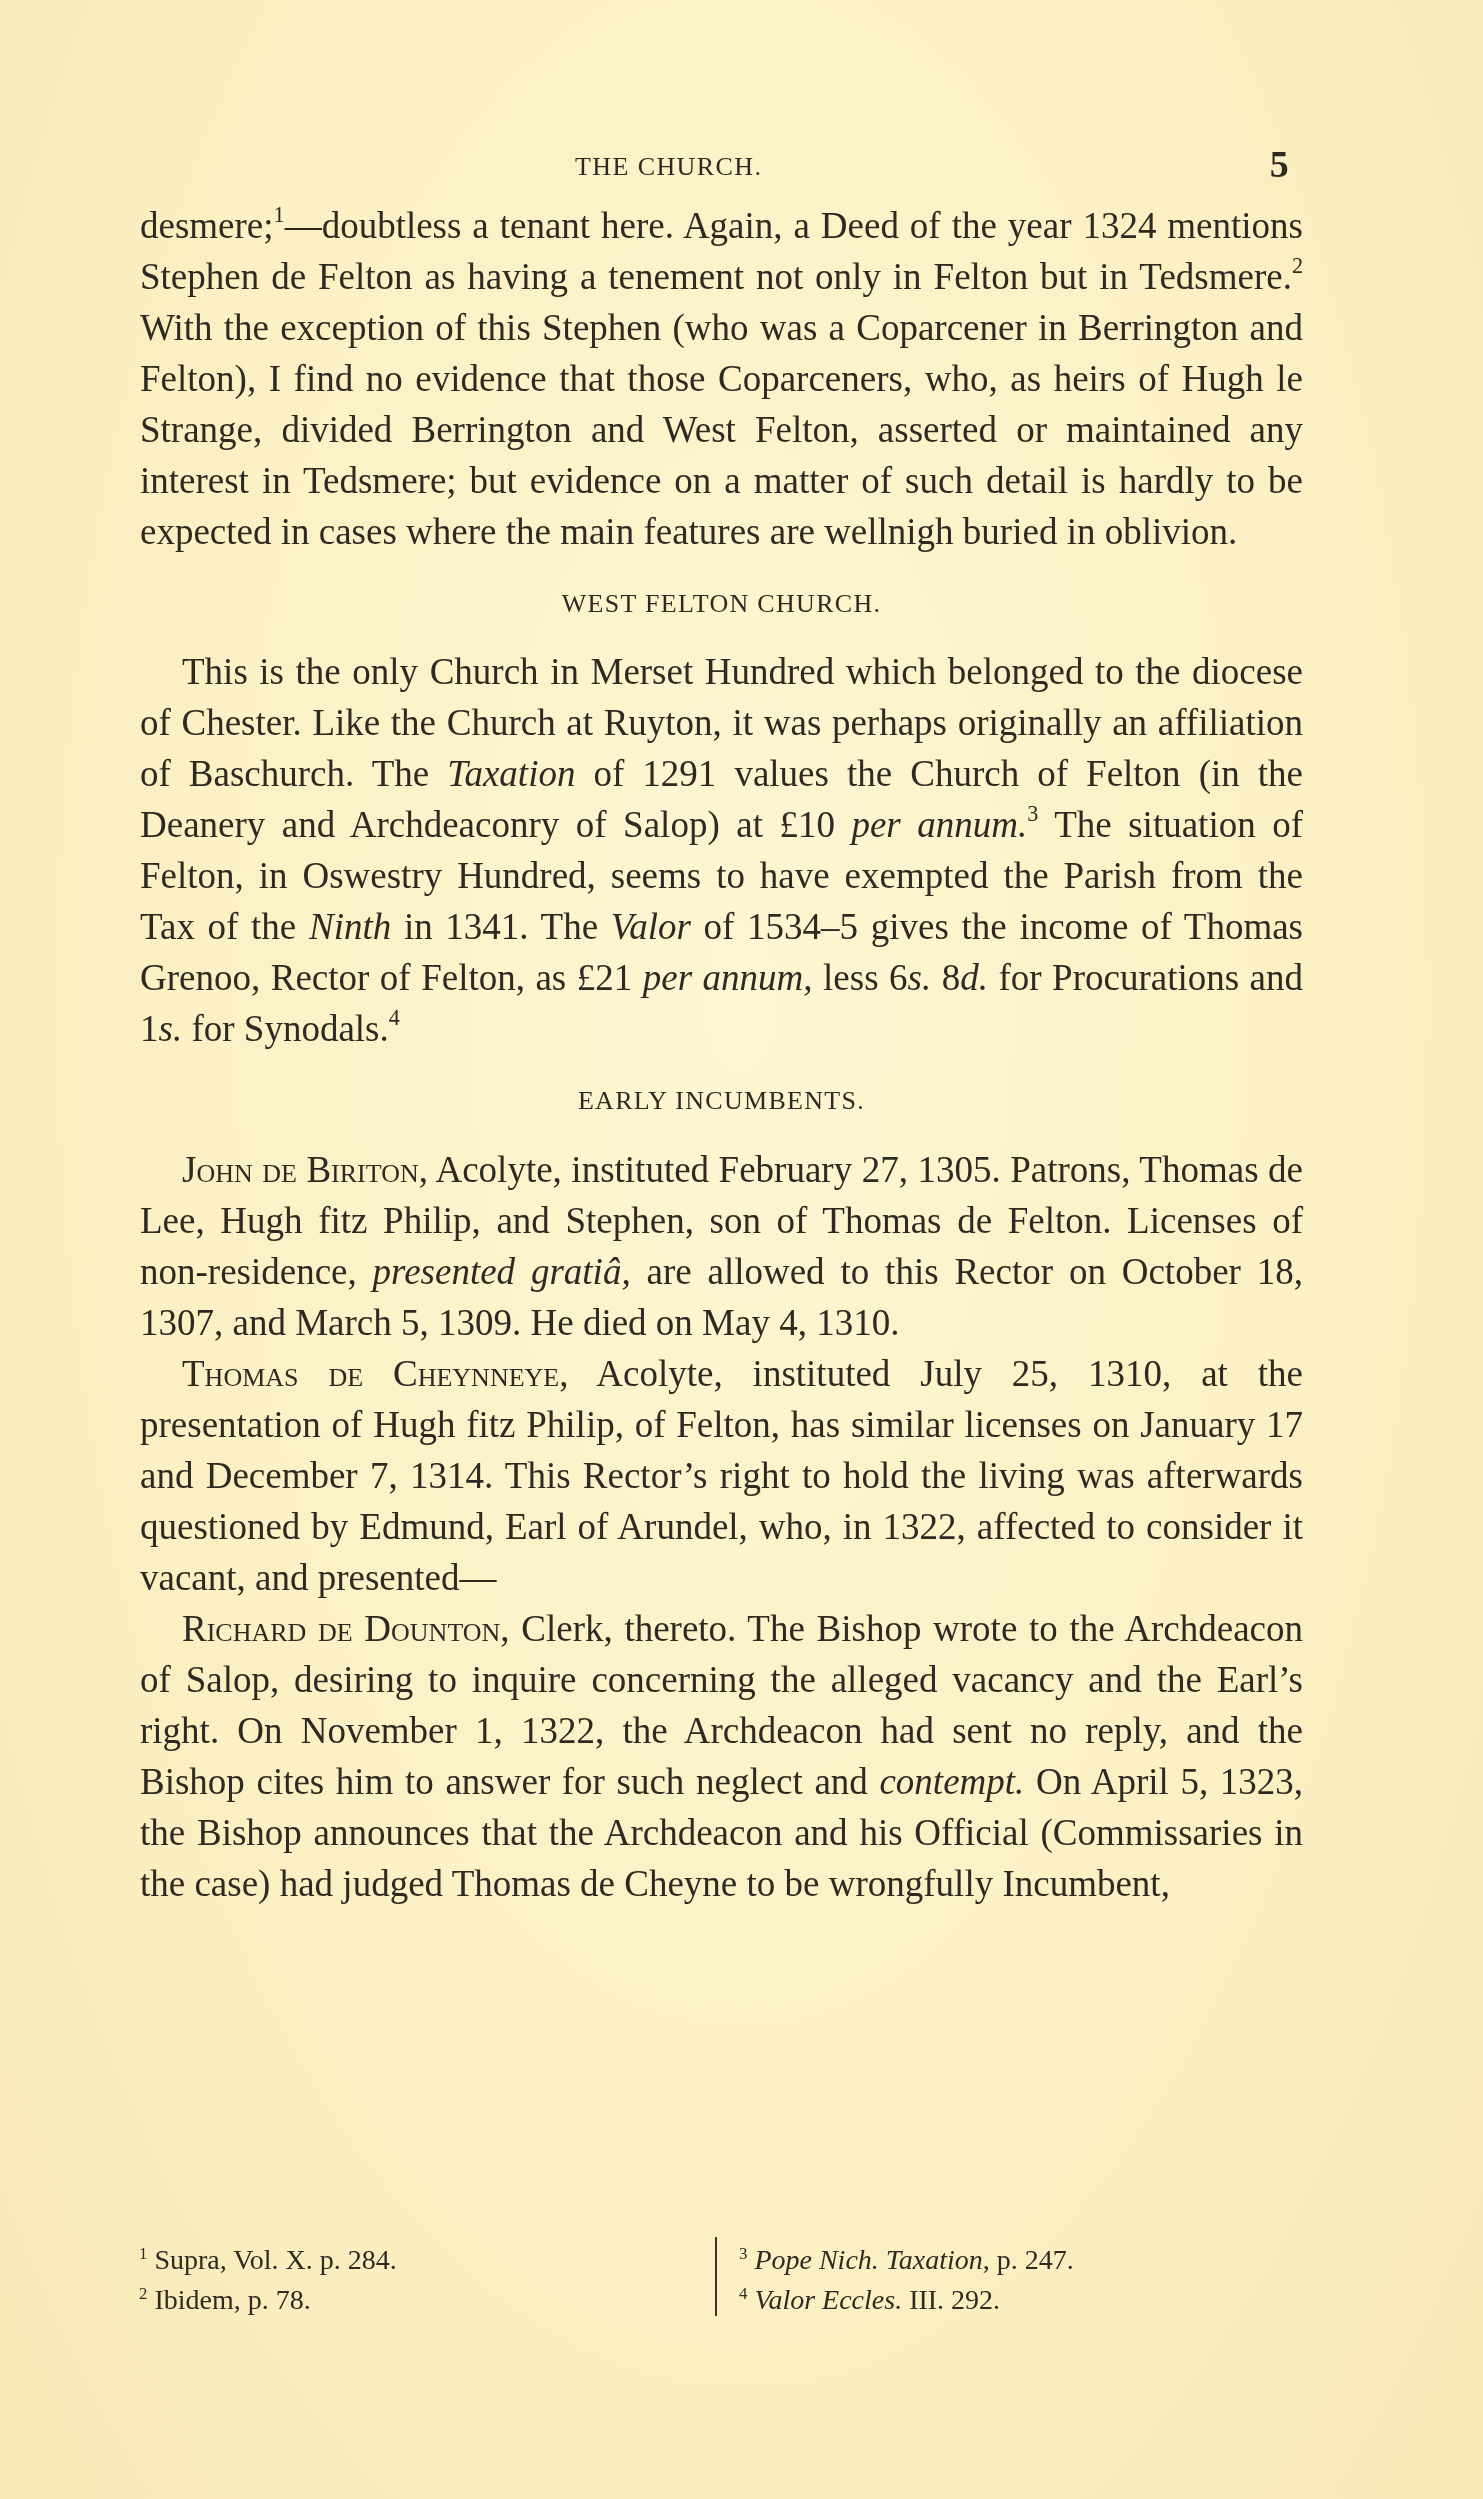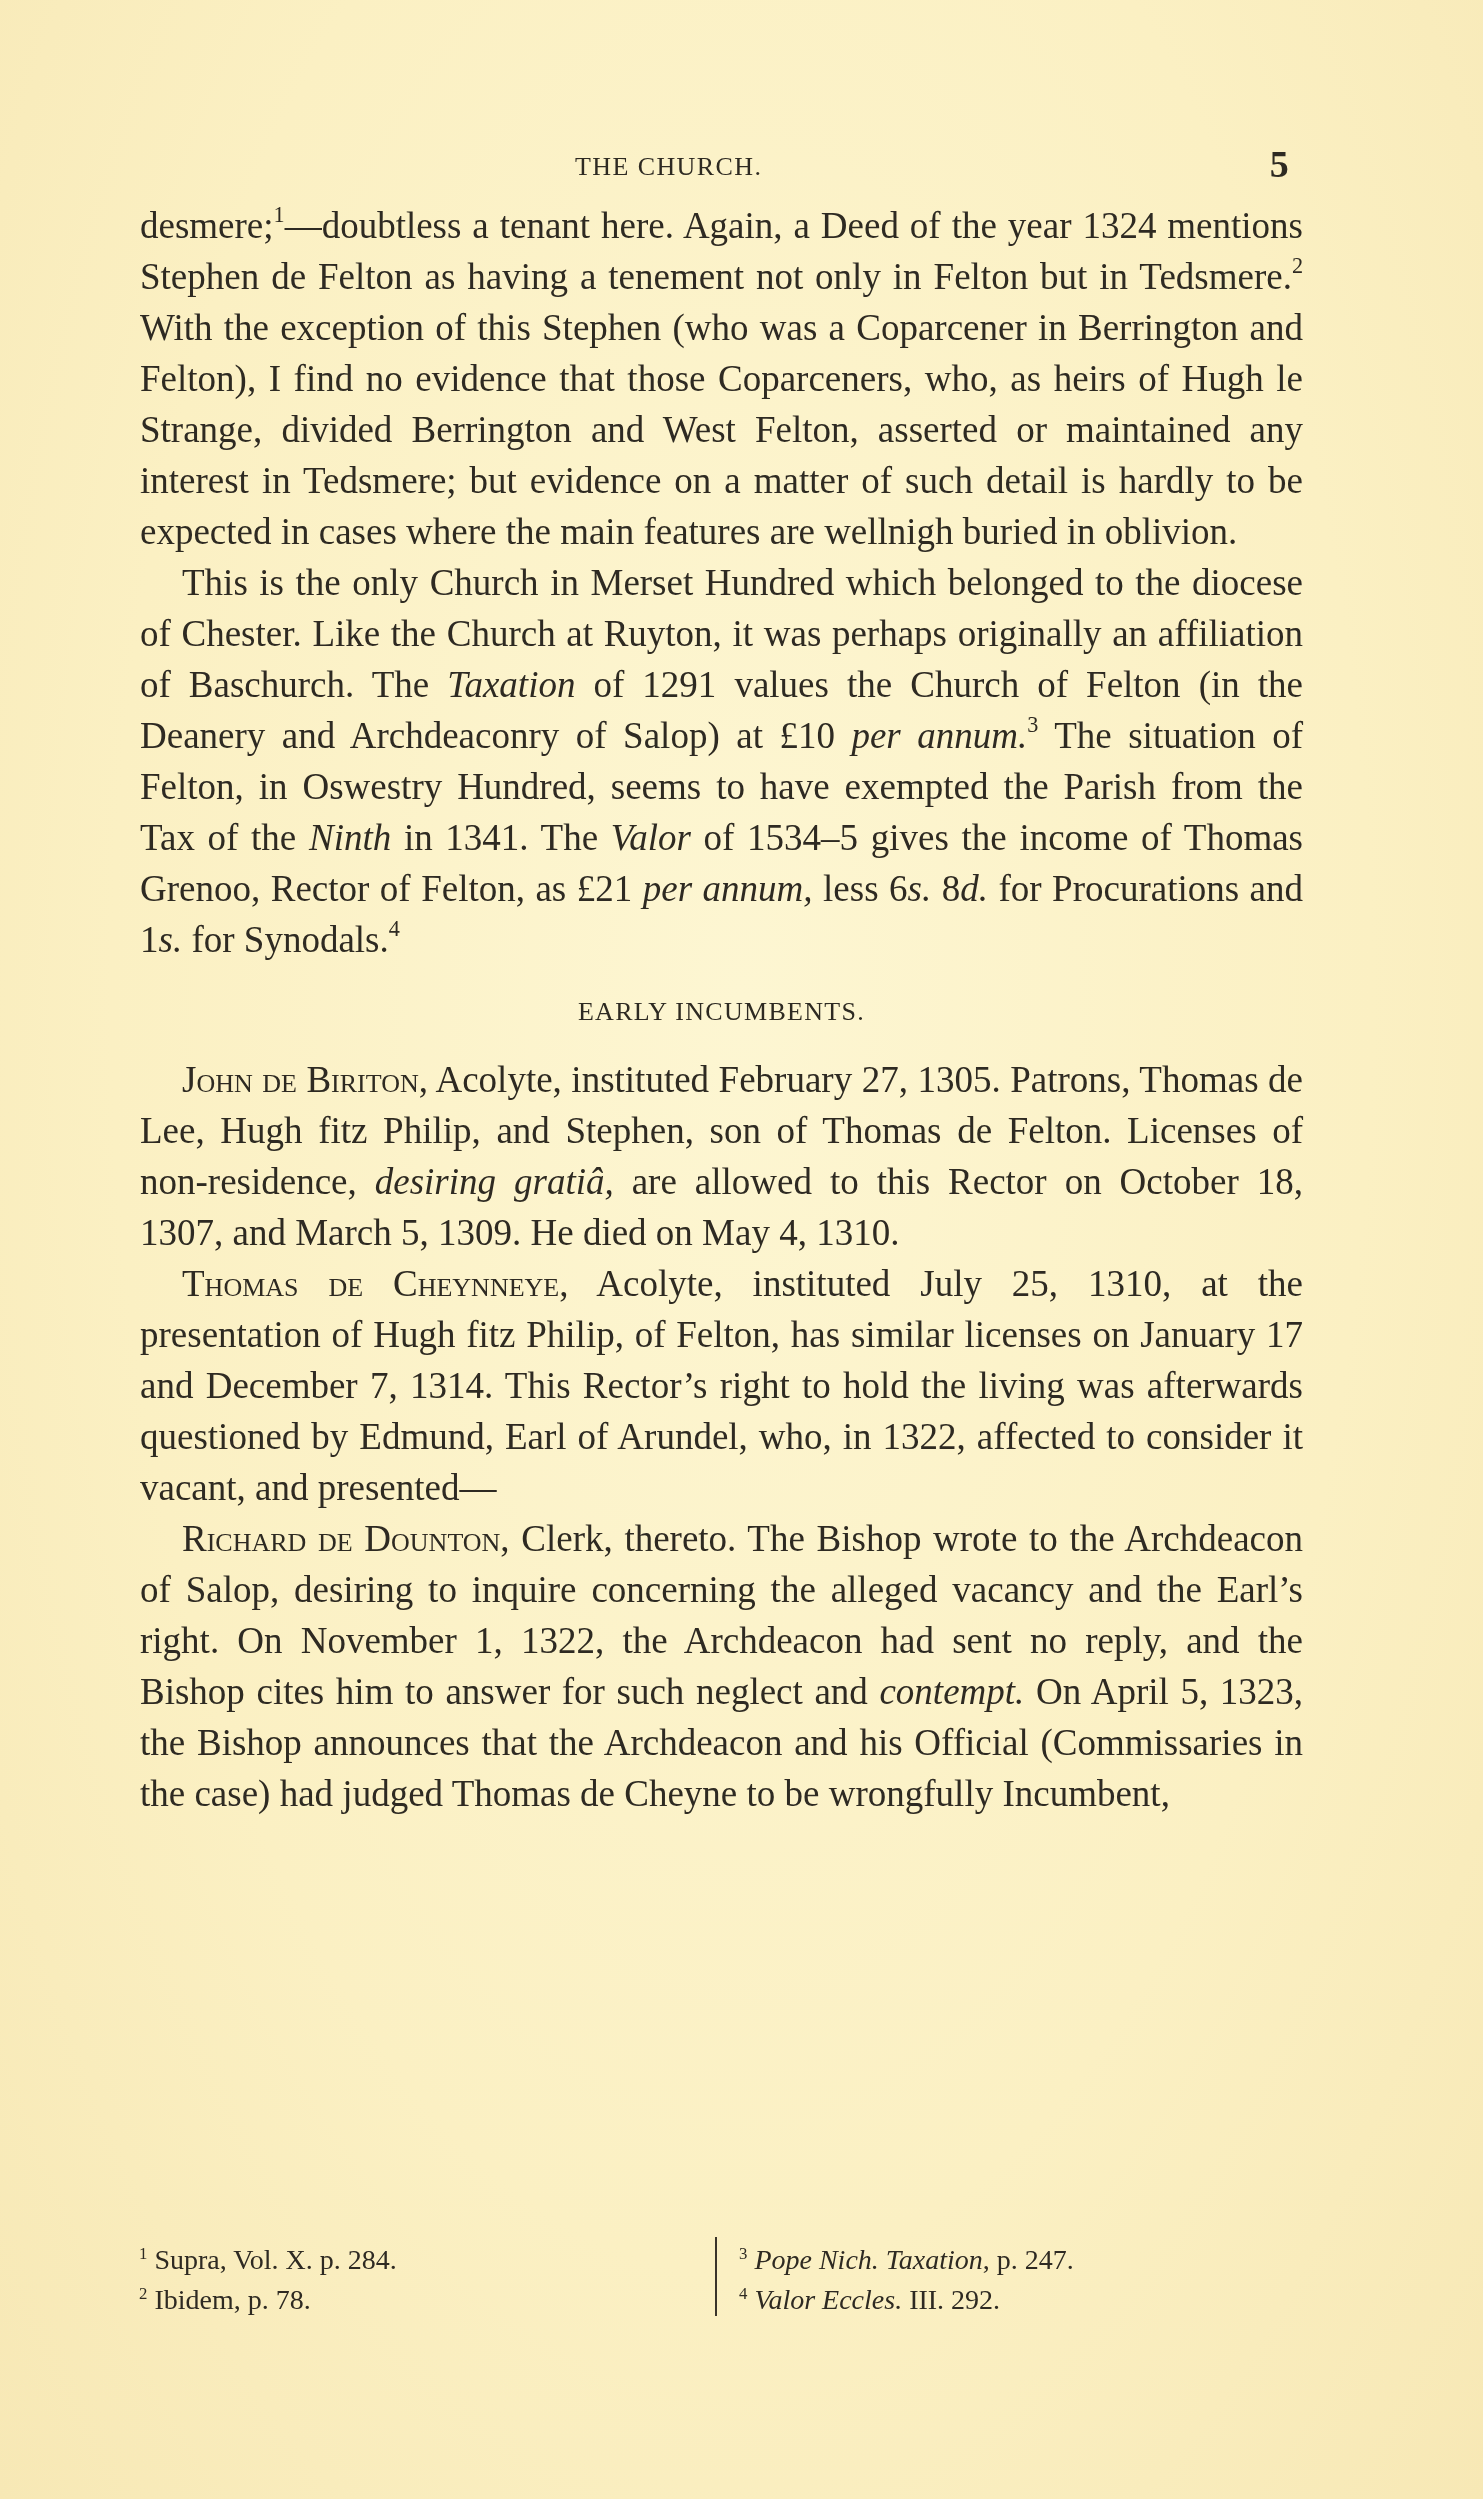--- a/index.html
+++ b/index.html
@@ -36,26 +36,27 @@
 
   <div class="running-head">
     <span class="rh-title">THE CHURCH.</span>
     <span class="rh-page">5</span>
   </div>
 
   <div class="body-text">
 
     <p><span>desmere;</span><sup>1</sup><span>—doubtless a tenant here. Again, a Deed of the year 1324 mentions Stephen de Felton as having a tenement not only in Felton but in Tedsmere.</span><sup>2</sup><span> With the exception of this Stephen (who was a Coparcener in Berrington and Felton), I find no evidence that those Coparceners, who, as heirs of Hugh le Strange, divided Berrington and West Felton, asserted or maintained any interest in Tedsmere; but evidence on a matter of such detail is hardly to be expected in cases where the main features are wellnigh buried in oblivion.</span></p>
 
+    <div class="heading">WEST FELTON CHURCH.</div>
 
     <p class="indent"><span>This is the only Church in Merset Hundred which belonged to the diocese of Chester. Like the Church at Ruyton, it was perhaps originally an affiliation of Baschurch. The </span><i>Taxation</i><span> of 1291 values the Church of Felton (in the Deanery and Archdeaconry of Salop) at £10 </span><i>per annum.</i><sup>3</sup><span> The situation of Felton, in Oswestry Hundred, seems to have exempted the Parish from the Tax of the </span><i>Ninth</i><span> in 1341. The </span><i>Valor</i><span> of 1534–5 gives the income of Thomas Grenoo, Rector of Felton, as £21 </span><i>per annum,</i><span> less 6</span><i>s.</i><span> 8</span><i>d.</i><span> for Procurations and 1</span><i>s.</i><span> for Synodals.</span><sup>4</sup></p>
 
     <div class="heading">EARLY INCUMBENTS.</div>
 
-    <p class="indent"><span class="sc">John de Biriton</span><span>, Acolyte, instituted February 27, 1305. Patrons, Thomas de Lee, Hugh fitz Philip, and Stephen, son of Thomas de Felton. Licenses of non-residence, </span><i>desiring gratiâ,</i><span> are allowed to this Rector on October 18, 1307, and March 5, 1309. He died on May 4, 1310.</span></p>
+    <p class="indent"><span class="sc">John de Biriton</span><span>, Acolyte, instituted February 27, 1305. Patrons, Thomas de Lee, Hugh fitz Philip, and Stephen, son of Thomas de Felton. Licenses of non-residence, </span><i>presented gratiâ,</i><span> are allowed to this Rector on October 18, 1307, and March 5, 1309. He died on May 4, 1310.</span></p>
 
     <p class="indent"><span class="sc">Thomas de Cheynneye</span><span>, Acolyte, instituted July 25, 1310, at the presentation of Hugh fitz Philip, of Felton, has similar licenses on January 17 and December 7, 1314. This Rector’s right to hold the living was afterwards questioned by Edmund, Earl of Arundel, who, in 1322, affected to consider it vacant, and presented—</span></p>
 
     <p class="indent"><span class="sc">Richard de Dounton</span><span>, Clerk, thereto. The Bishop wrote to the Archdeacon of Salop, desiring to inquire concerning the alleged vacancy and the Earl’s right. On November 1, 1322, the Archdeacon had sent no reply, and the Bishop cites him to answer for such neglect and </span><i>contempt.</i><span> On April 5, 1323, the Bishop announces that the Archdeacon and his Official (Commissaries in the case) had judged Thomas de Cheyne to be wrongfully Incumbent,</span></p>
   </div>
 
   <div class="footnotes">
     <div class="fn-col fn-left">
       <div class="fn"><sup>1</sup> <i></i><span>Supra, Vol. X. p. 284.</span></div>
       <div class="fn"><sup>2</sup> <i></i><span>Ibidem, p. 78.</span></div>

